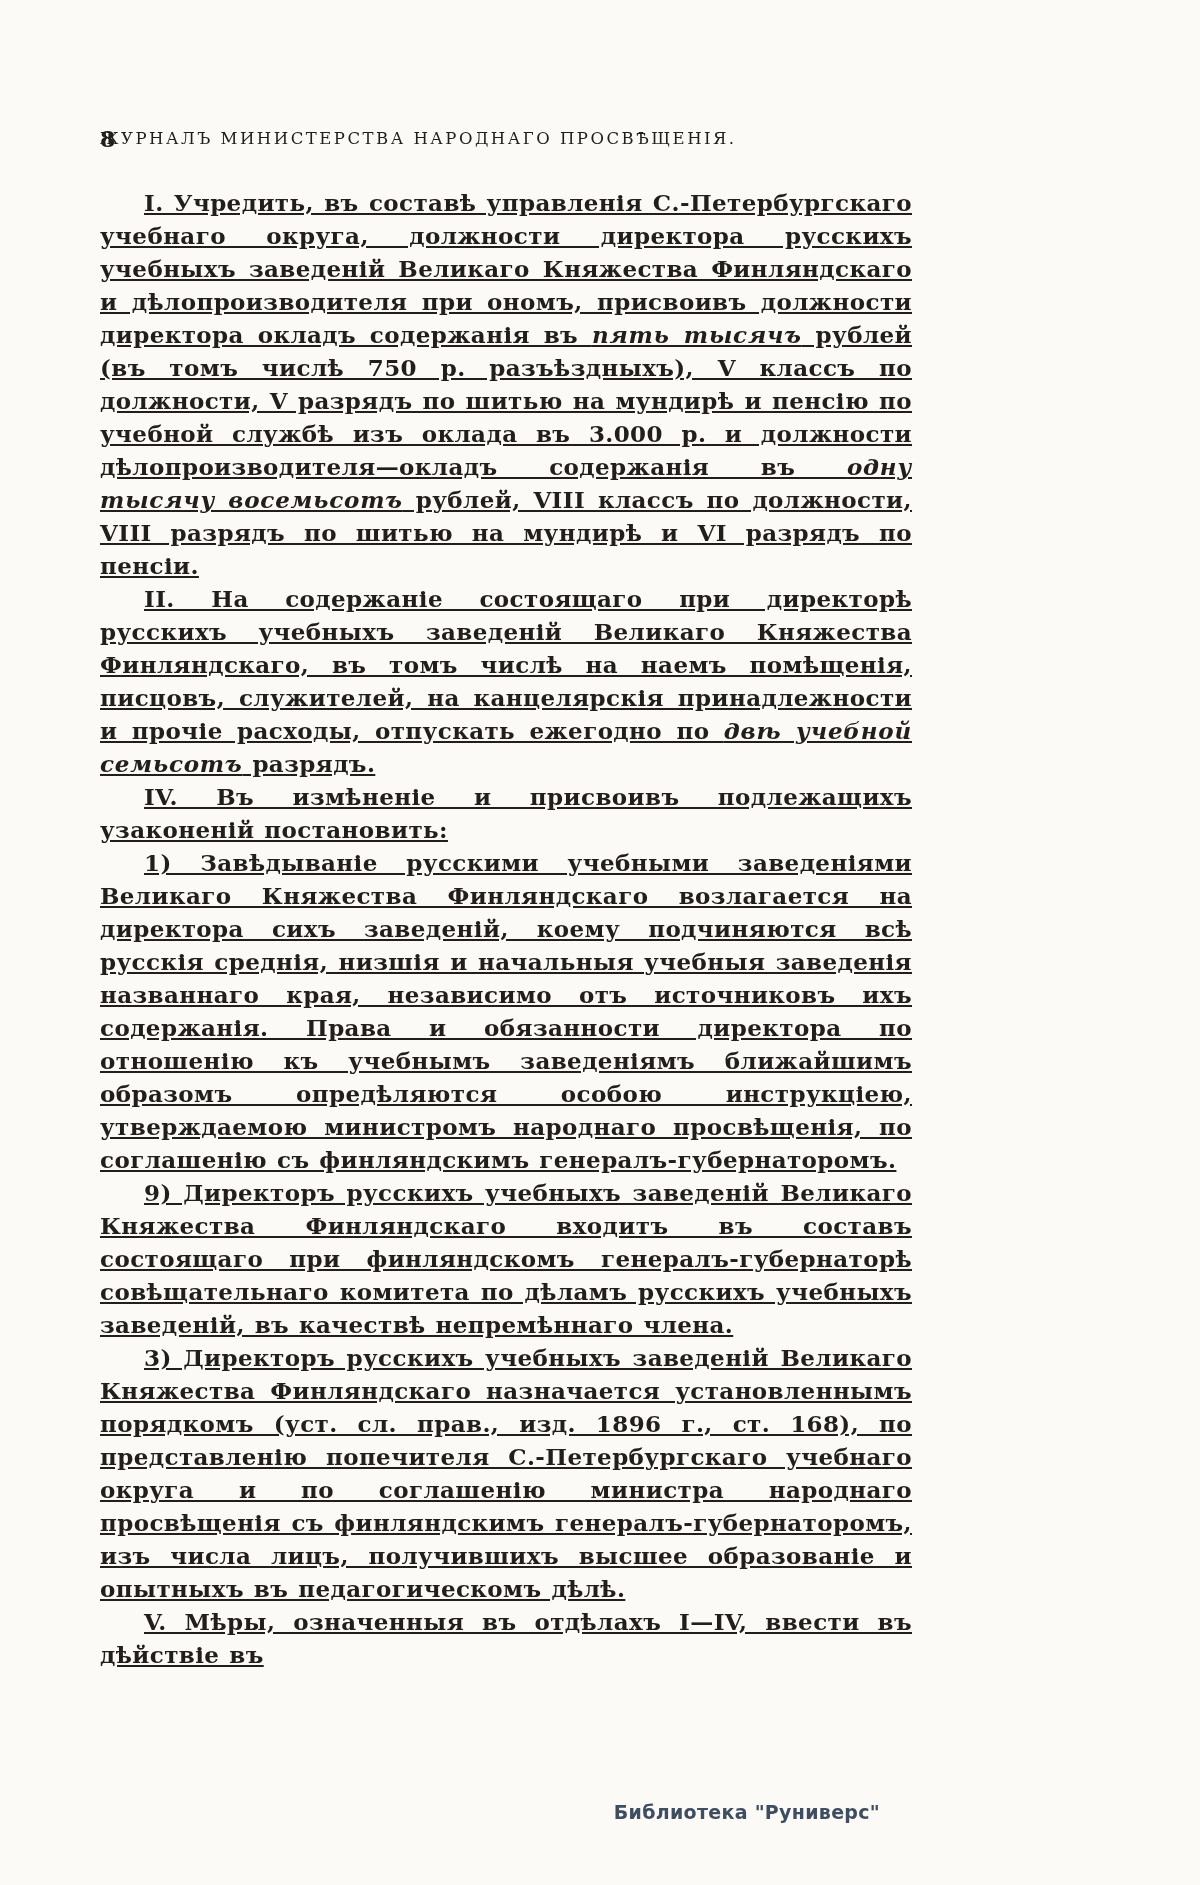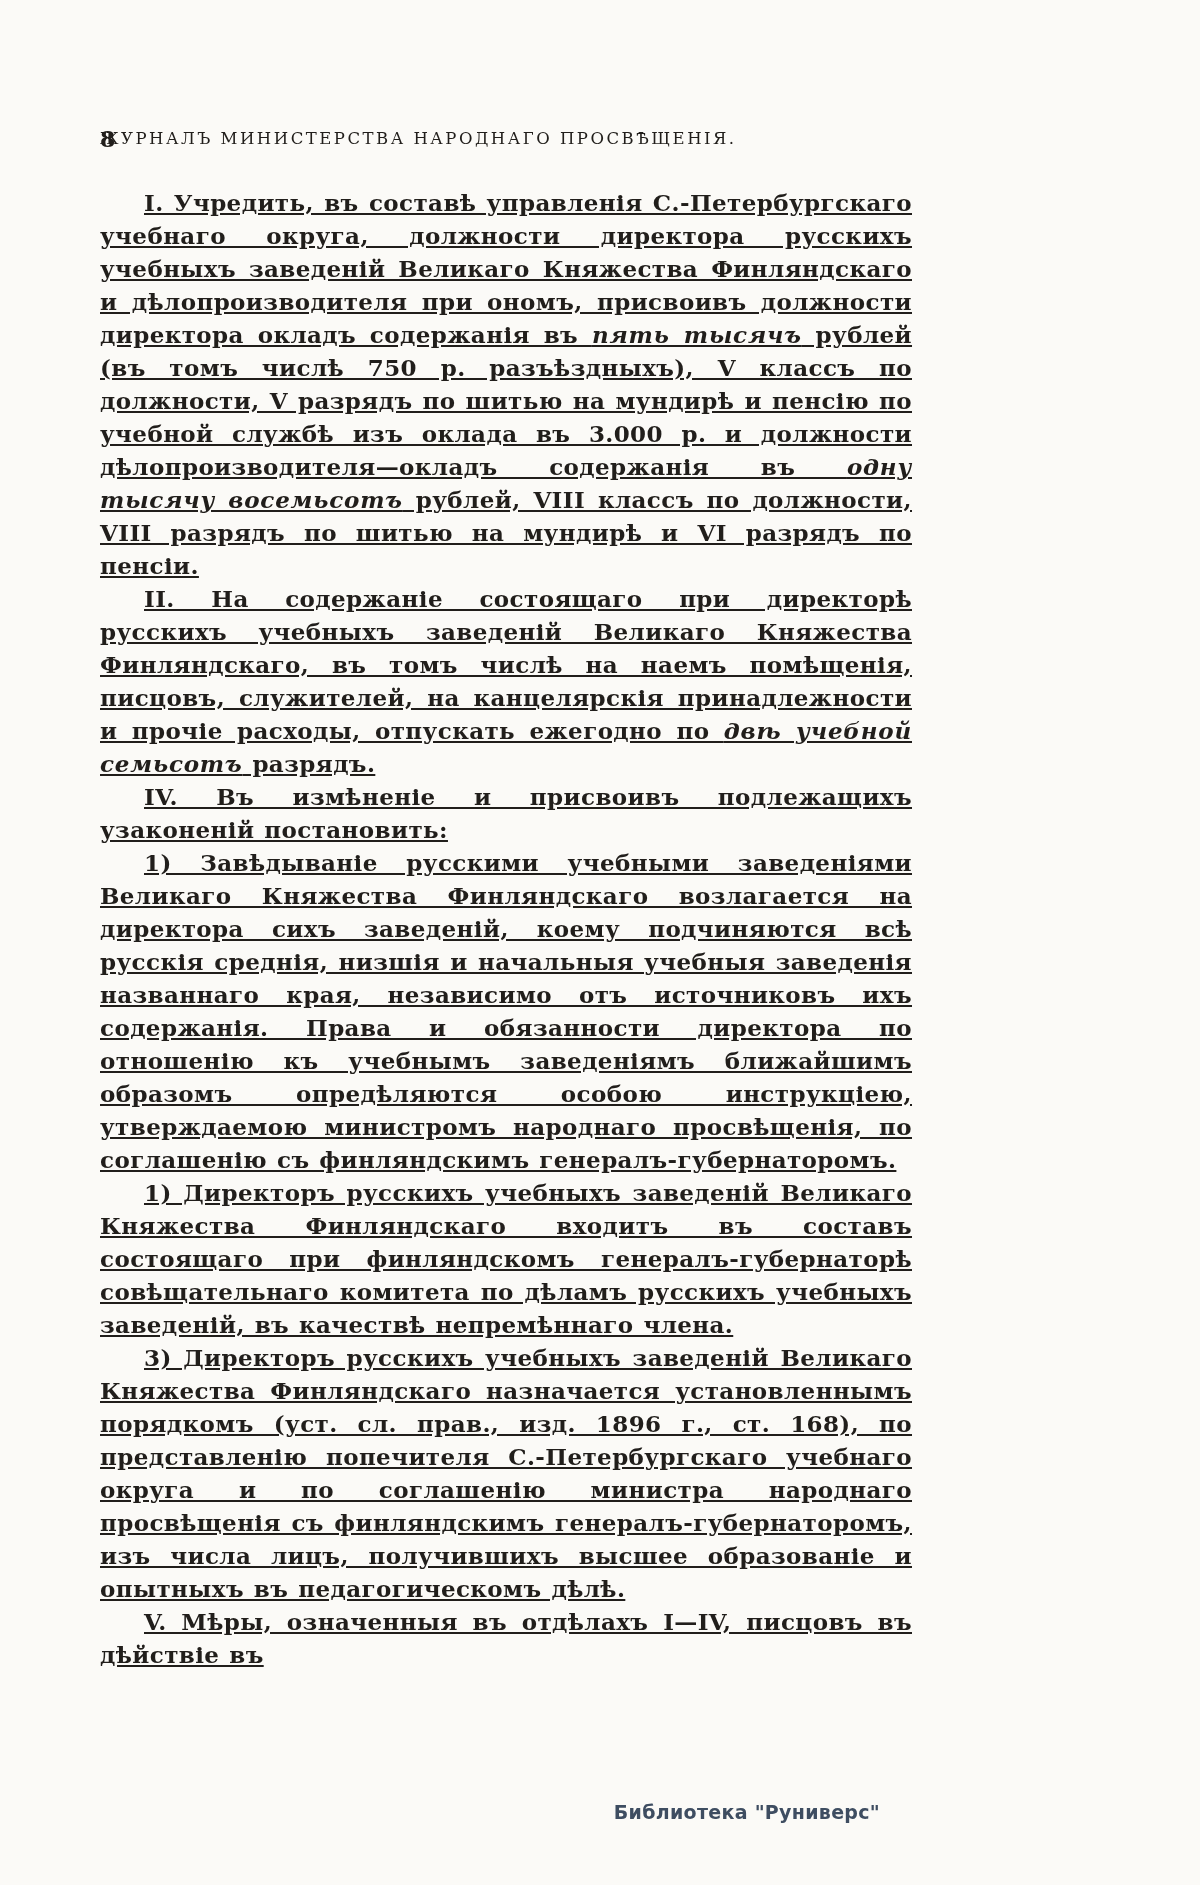--- a/index.html
+++ b/index.html
@@ -81,19 +81,19 @@
   <div class="content">
     <header class="header">
       <span class="page-number">8</span>
       <span class="running-title">ЖУРНАЛЪ МИНИСТЕРСТВА НАРОДНАГО ПРОСВѢЩЕНІЯ.</span>
     </header>
     <main class="body-text">
         <p class="para"><span>I. Учредить, въ составѣ управленія С.-Петербургскаго учебнаго округа, должности директора русскихъ учебныхъ заведеній Великаго Княжества Финляндскаго и дѣлопроизводителя при ономъ, присвоивъ должности директора окладъ содержанія въ </span><span class="italic">пять тысячъ</span><span> рублей (въ томъ числѣ 750 р. разъѣздныхъ), V классъ по должности, V разрядъ по шитью на мундирѣ и пенсію по учебной службѣ изъ оклада въ 3.000 р. и должности дѣлопроизводителя—окладъ содержанія въ </span><span class="italic">одну тысячу восемьсотъ</span><span> рублей, VIII классъ по должности, VIII разрядъ по шитью на мундирѣ и VI разрядъ по пенсіи.</span></p>
         <p class="para"><span>II. На содержаніе состоящаго при директорѣ русскихъ учебныхъ заведеній Великаго Княжества Финляндскаго, въ томъ числѣ на наемъ помѣщенія, писцовъ, служителей, на канцелярскія принадлежности и прочіе расходы, отпускать ежегодно по </span><span class="italic">двѣ учебной семьсотъ</span><span> разрядъ.</span></p>
         <p class="para"><span>IV. Въ измѣненіе и присвоивъ подлежащихъ узаконеній постановить:</span></p>
         <p class="para"><span>1) Завѣдываніе русскими учебными заведеніями Великаго Княжества Финляндскаго возлагается на директора сихъ заведеній, коему подчиняются всѣ русскія среднія, низшія и начальныя учебныя заведенія названнаго края, независимо отъ источниковъ ихъ содержанія. Права и обязанности директора по отношенію къ  учебнымъ заведеніямъ ближайшимъ образомъ опредѣляются особою инструкціею, утверждаемою министромъ народнаго просвѣщенія, по соглашенію съ финляндскимъ генералъ-губернаторомъ.</span></p>
-        <p class="para"><span>1) Директоръ русскихъ учебныхъ заведеній Великаго Княжества Финляндскаго входитъ въ составъ состоящаго при финляндскомъ генералъ-губернаторѣ совѣщательнаго комитета по дѣламъ русскихъ учебныхъ заведеній, въ качествѣ непремѣннаго члена.</span></p>
+        <p class="para"><span>9) Директоръ русскихъ учебныхъ заведеній Великаго Княжества Финляндскаго входитъ въ составъ состоящаго при финляндскомъ генералъ-губернаторѣ совѣщательнаго комитета по дѣламъ русскихъ учебныхъ заведеній, въ качествѣ непремѣннаго члена.</span></p>
         <p class="para"><span>3) Директоръ русскихъ учебныхъ заведеній Великаго Княжества Финляндскаго назначается установленнымъ порядкомъ (уст. сл. прав., изд. 1896 г., ст. 168), по представленію попечителя С.-Петербургскаго учебнаго округа и по соглашенію министра народнаго просвѣщенія съ финляндскимъ генералъ-губернаторомъ, изъ числа лицъ, получившихъ высшее образованіе и опытныхъ въ педагогическомъ дѣлѣ.</span></p>
-        <p class="para"><span>V. Мѣры, означенныя въ отдѣлахъ I—IV, писцовъ въ дѣйствіе въ</span></p>
+        <p class="para"><span>V. Мѣры, означенныя въ отдѣлахъ I—IV, ввести въ дѣйствіе въ</span></p>
       </main>
   </div>
   <div class="watermark" style="color: rgb(62, 77, 97);">Библиотека "Руниверс"</div>
 </div>
 
 </body></html>

